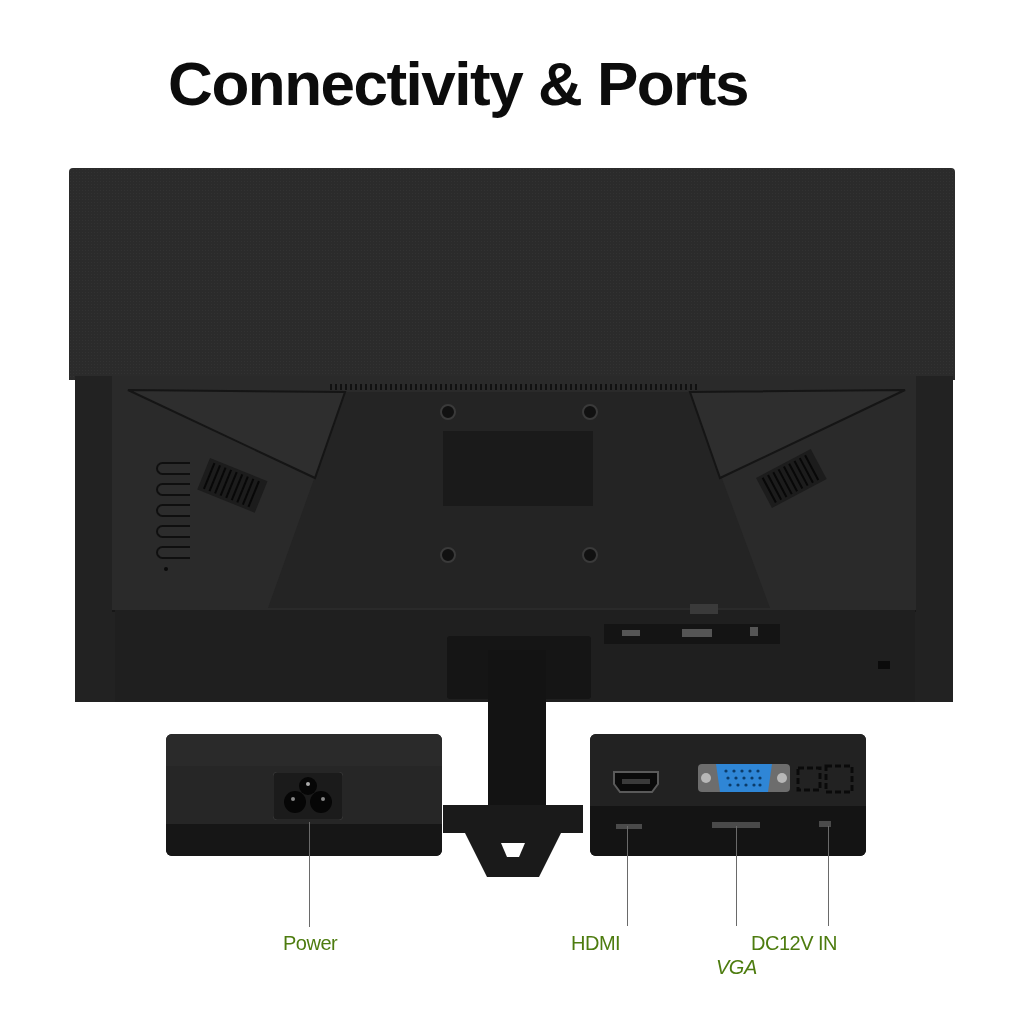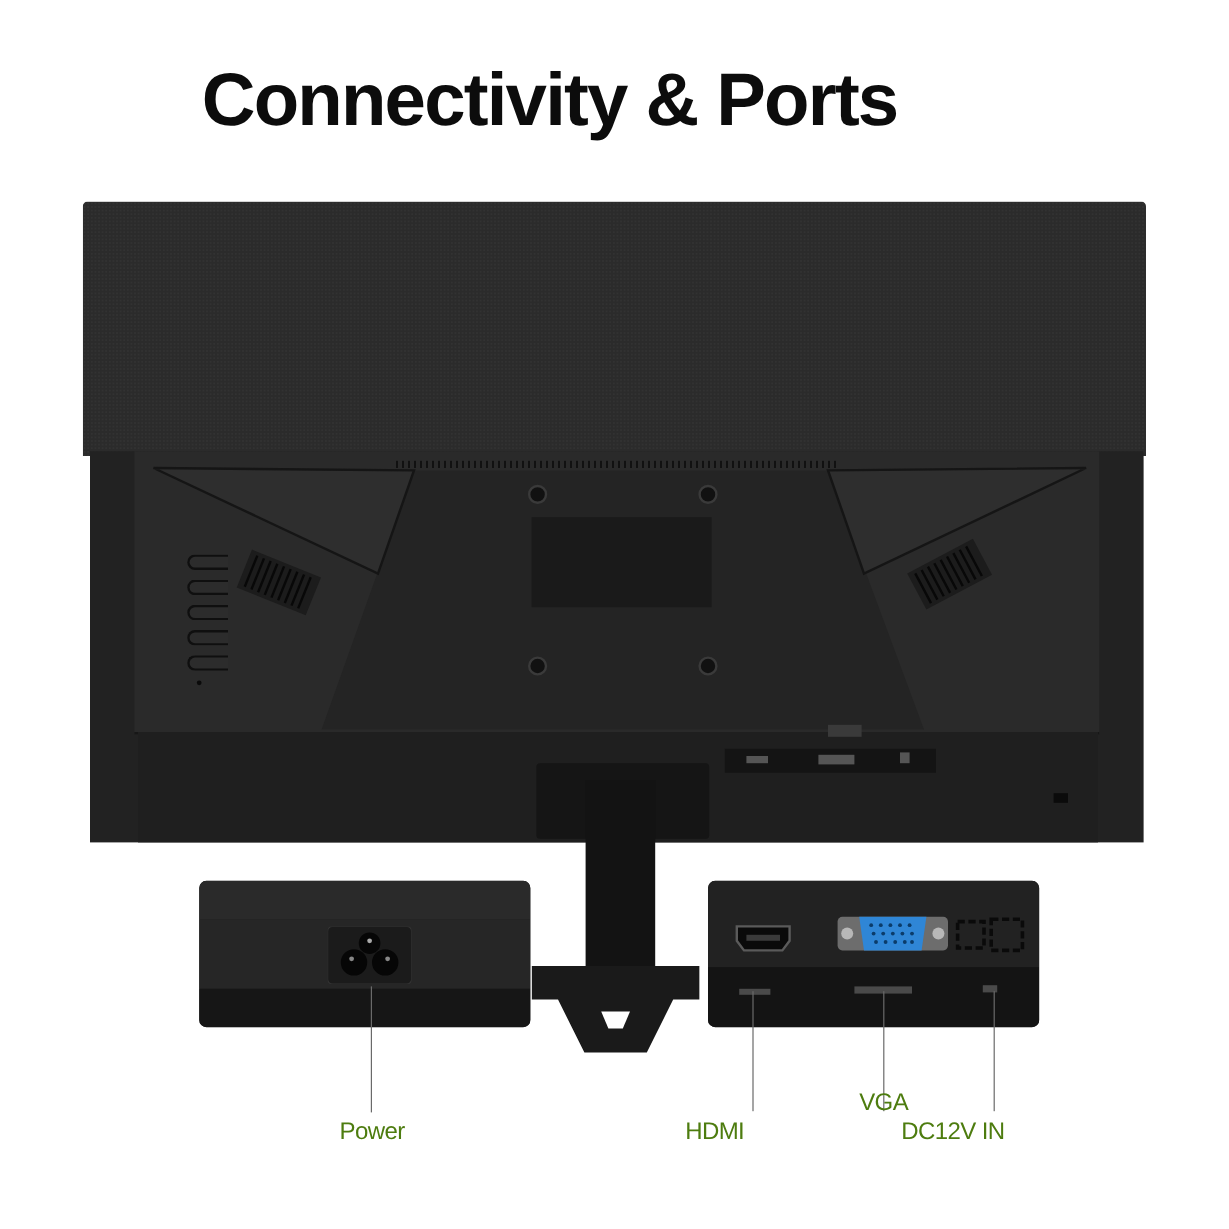--- a/index.html
+++ b/index.html
@@ -166,14 +166,14 @@
   <div class="abs" style="left:229px;top:87px;width:12px;height:6px;background:#4a4a4a;"></div>
 </div>
 
 <div class="callout-line" style="left:309px;top:822px;height:105px;"></div>
 <div class="callout-line" style="left:627px;top:826px;height:100px;"></div>
 <div class="callout-line" style="left:736px;top:826px;height:100px;"></div>
 <div class="callout-line" style="left:828px;top:826px;height:100px;"></div>
 
 <div class="label" style="left:283px;top:932px;">Power</div>
 <div class="label" style="left:571px;top:932px;">HDMI</div>
-<div class="label" style="left:716px;top:908px;">VGA</div>
+<div class="label" style="left:716px;top:956px;font-style:italic;">VGA</div>
 <div class="label" style="left:751px;top:932px;">DC12V IN</div>
 
 </body></html>

